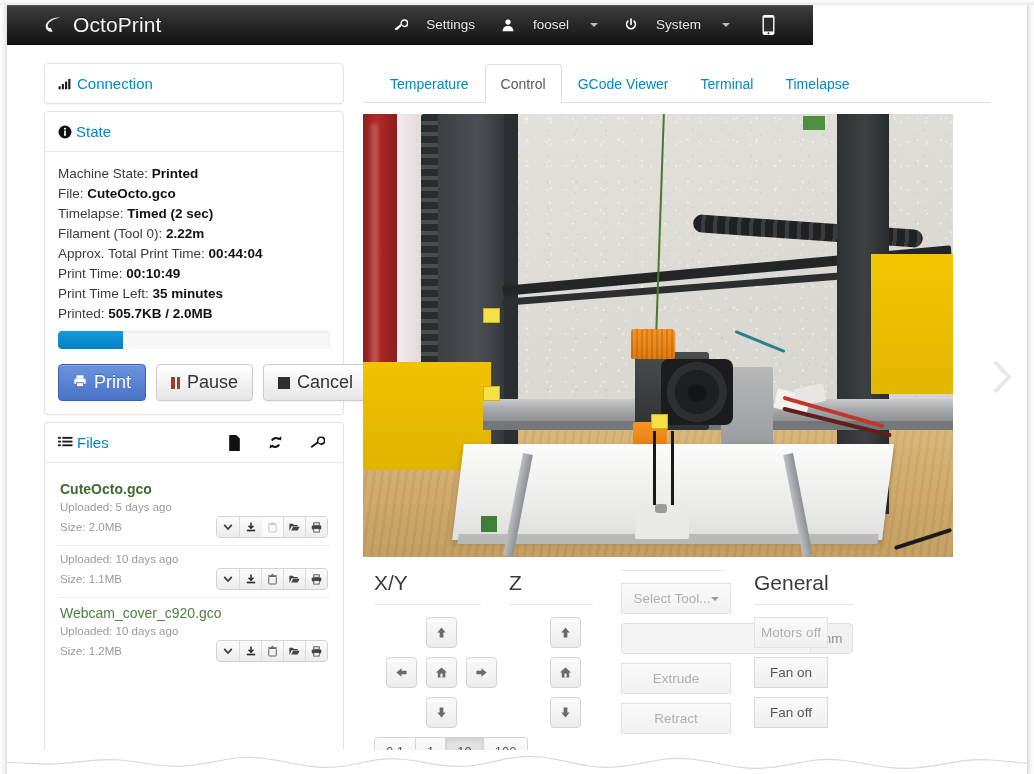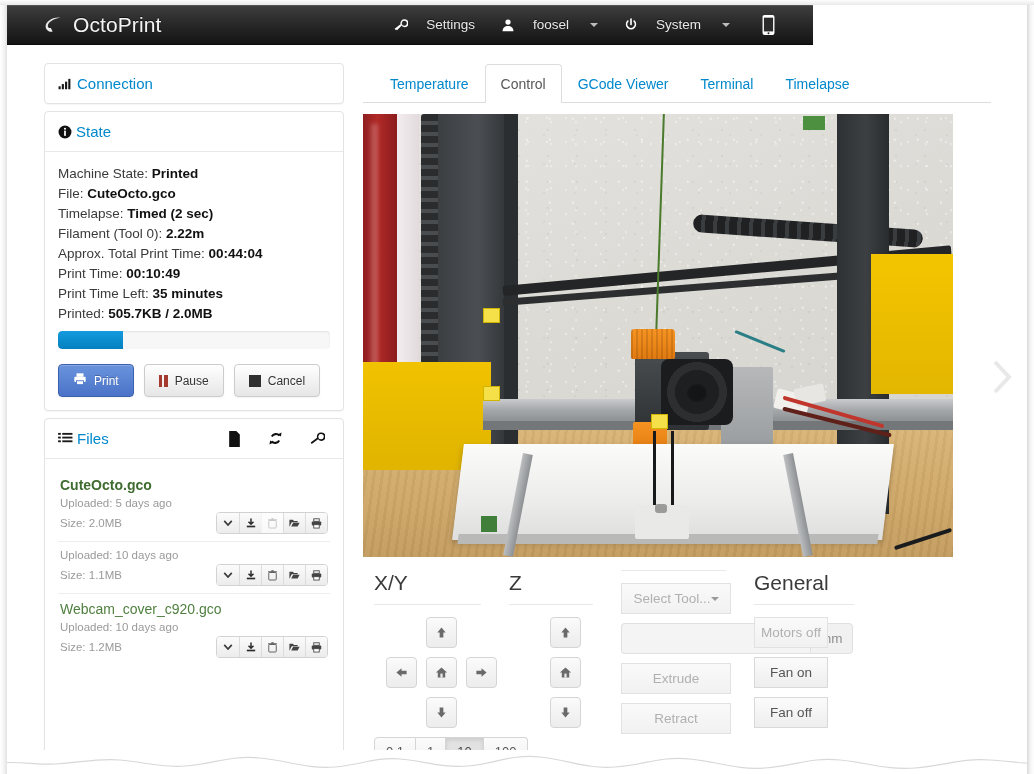--- a/index.html
+++ b/index.html
@@ -104,21 +104,21 @@
     overflow:hidden;
   }
   .progress-bar {
     height:100%;
     background: linear-gradient(180deg,#149bdf 0%,#0480be 100%);
     border-radius:4px 0 0 4px;
   }
   .btn-row { display:flex; gap:10px; margin-top:15px; }
   .btn {
     display:inline-flex; align-items:center; gap:7px;
-    font-size:12px;
+    font-size:18px;
     padding: 7px 14px;
     border-radius:4px;
     border:1px solid #ccc;
     background: linear-gradient(180deg,#ffffff 0%,#e6e6e6 100%);
     color:#333;
     cursor:pointer;
     text-shadow:0 1px 0 rgba(255,255,255,.75);
     box-shadow: inset 0 1px 0 rgba(255,255,255,.2), 0 1px 2px rgba(0,0,0,.05);
     white-space:nowrap;
   }

